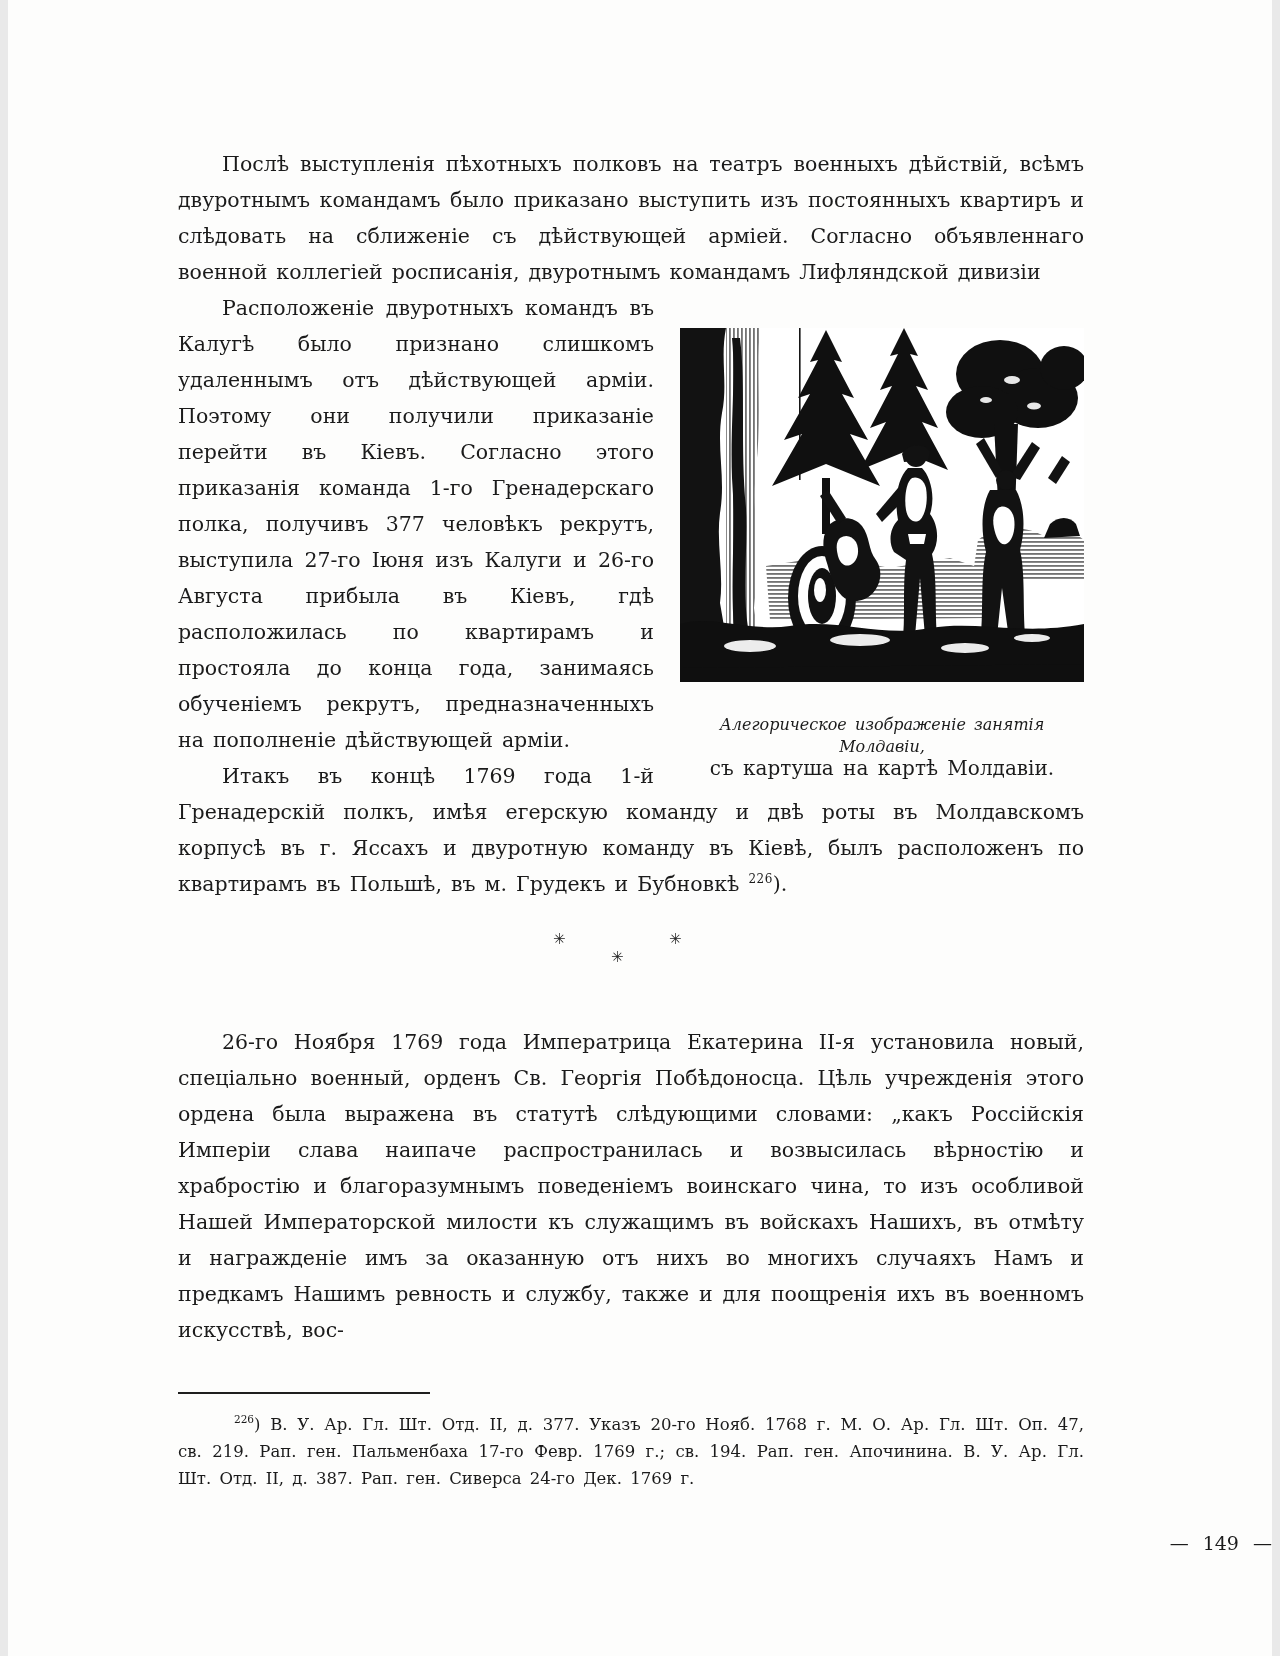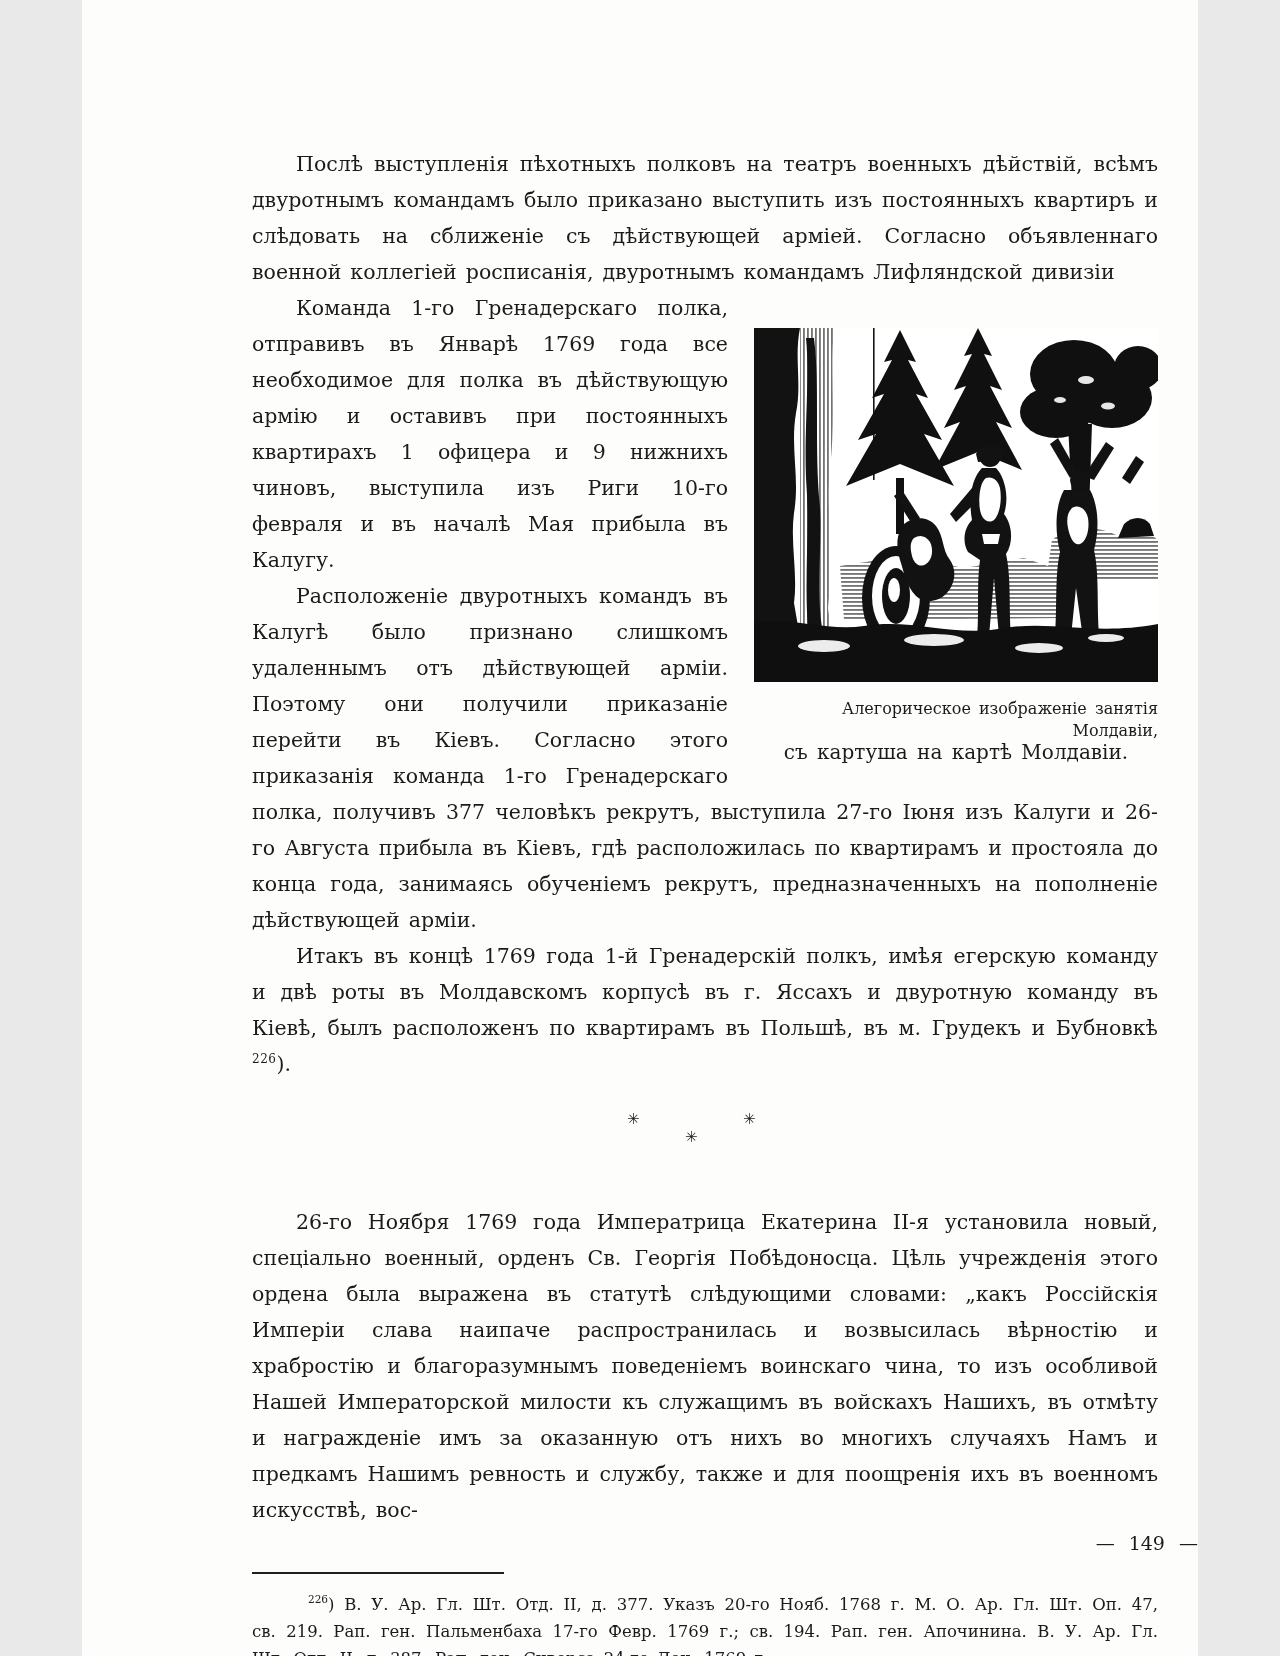--- a/index.html
+++ b/index.html
@@ -1,18 +1,18 @@
 <!DOCTYPE html>
 <html><head>
 <meta charset="utf-8">
 <style>
   html, body { margin: 0; padding: 0; background: #e9e9e9; }
   .page {
     position: relative;
-    width: 1116px;
+    width: 1264px;
     height: 1656px;
     margin: 0 auto;
     background: #fdfdfc;
     overflow: hidden;
     font-family: "DejaVu Serif", "Liberation Serif", serif;
     color: #1b1b1b;
   }
   .content {
     position: absolute;
     left: 170px;
@@ -38,26 +38,27 @@
     float: right;
     width: 404px;
     margin: 38px 0 8px 26px;
     text-indent: 0;
     text-align: center;
   }
   .engraving-box { width: 404px; height: 354px; display: block; }
   .engraving-box svg { display: block; }
   .caption-line1 {
     display: block;
-    margin-top: 16px;
+    margin-top: 32px;
     font-size: 16px;
     line-height: 22px;
-    text-align: right;
+    text-align: center;
     text-indent: 0;
     word-spacing: 3px;
+    font-style: italic;
   }
   .caption-line2 {
     display: block;
     font-size: 20px;
     line-height: 20px;
     text-align: center;
     text-indent: 0;
     word-spacing: 3px;
   }
   
@@ -195,21 +196,20 @@
               </g>
               <path fill="#0f0f0f" d="M0,340 L404,336 L404,354 L0,354 Z"></path>
             </svg>
           </span>
           <span class="caption-line1">Алегорическое изображеніе занятія Молдавіи,</span>
           <span class="caption-line2">съ картуша на картѣ Молдавіи.</span>
         </span>
 
       </p>
 
-      <p>Команда 1-го Гренадерскаго полка, отправивъ въ Январѣ 1769 года все необходимое для полка въ дѣйствующую армію и оставивъ при постоянныхъ квартирахъ 1 офицера и 9 нижнихъ чиновъ, выступила изъ Риги 10-го февраля и въ началѣ Мая прибыла въ Калугу.</p>
 
       <p>Расположеніе двуротныхъ командъ въ Калугѣ было признано слишкомъ удаленнымъ отъ дѣйствующей арміи. Поэтому они получили приказаніе перейти въ Кіевъ. Согласно этого приказанія команда 1-го Гренадерскаго полка, получивъ 377 человѣкъ рекрутъ, выступила 27-го Іюня изъ Калуги и 26-го Августа прибыла въ Кіевъ, гдѣ расположилась по квартирамъ и простояла до конца года, занимаясь обученіемъ рекрутъ, предназначенныхъ на пополненіе дѣйствующей арміи.</p>
 
       <p>
         <span>Итакъ въ концѣ 1769 года 1-й Гренадерскій полкъ, имѣя егерскую команду и двѣ роты въ Молдавскомъ корпусѣ въ г. Яссахъ и двуротную команду въ Кіевѣ, былъ расположенъ по квартирамъ въ Польшѣ, въ м. Грудекъ и Бубновкѣ</span>
         <sup class="fn-ref">226</sup><span>).</span>
       </p>
 
       <div class="separator">
         <span class="sep-a">✳</span>

